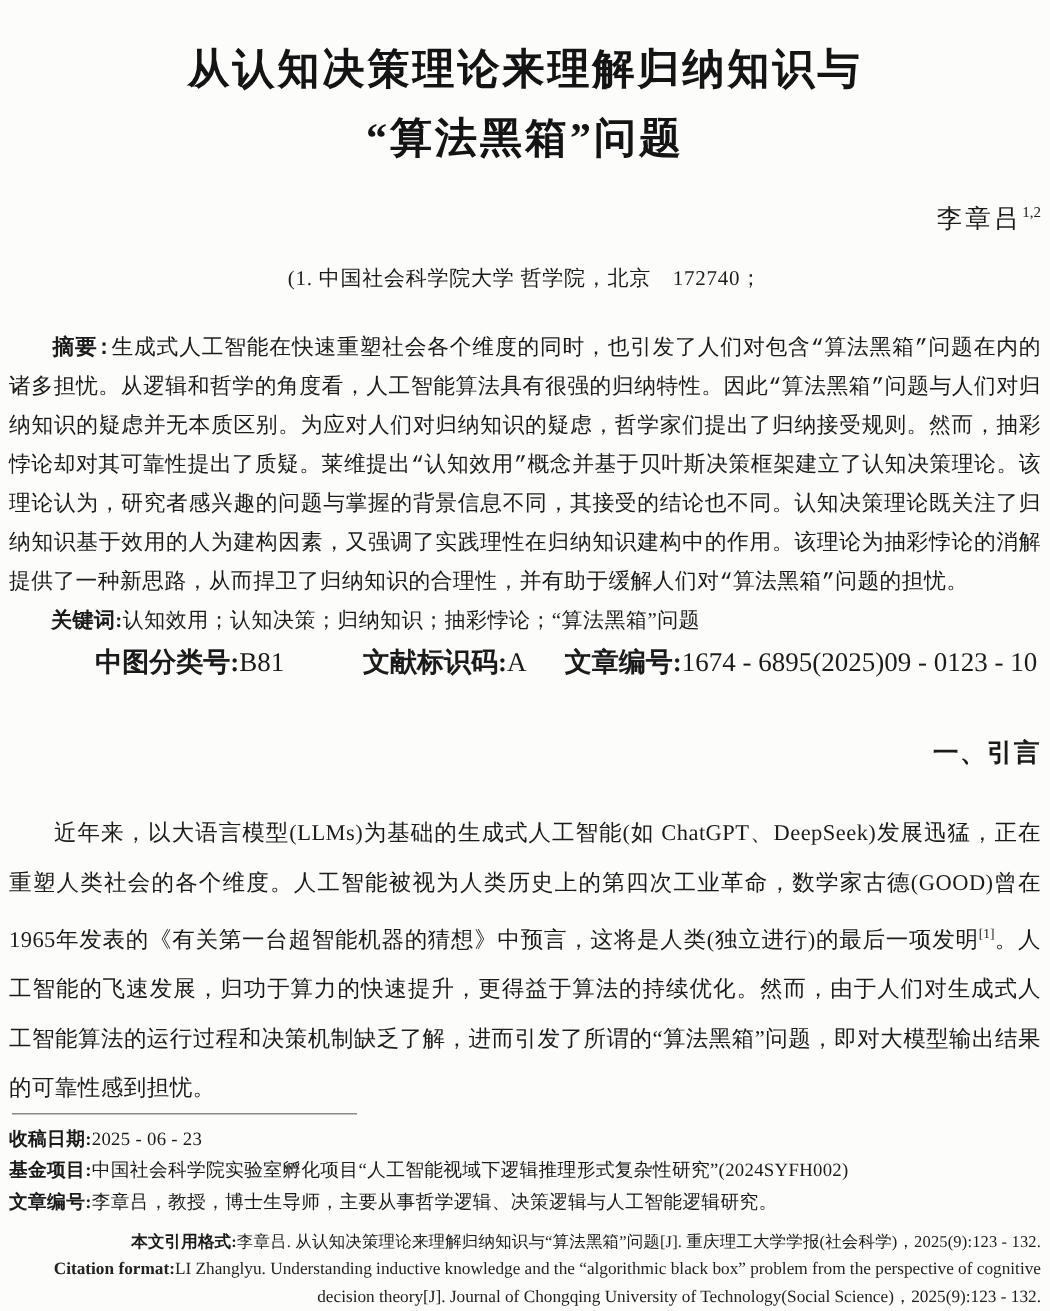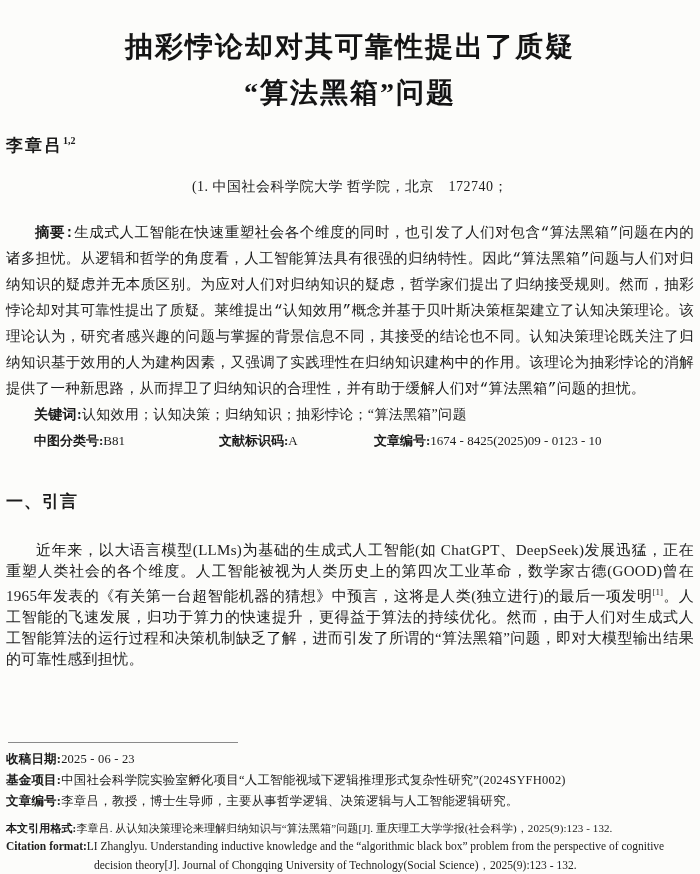--- a/index.html
+++ b/index.html
@@ -19,24 +19,23 @@
     font-size:28px;
     font-weight:bold;
     line-height:46px;
     letter-spacing:2px;
     color:#141414;
   }
   .title .tl{display:block;}
 
   .author{
     margin-top:18px;
-    text-align:left;
+    text-align:right;
     font-size:17px;
     letter-spacing:2px;
-    font-weight:bold;
   }
   .author sup{font-size:10px;letter-spacing:0;}
 
   .affil{
     margin-top:16px;
     text-align:center;
     font-size:14px;
     line-height:27px;
     letter-spacing:0.5px;
   }
@@ -55,40 +54,41 @@
   .keywords{
     margin:0;
     padding-left:28px;
     font-size:14px;
     line-height:26px;
     letter-spacing:0.3px;
   }
 
   .meta{
     padding-left:28px;
-    font-size:13px;
+    font-size:18px;
     line-height:26px;
     display:flex;
+    text-align:center;
   }
   .meta .seg1{width:185px;}
   .meta .seg2{width:155px;}
   .meta .seg3{flex:1;}
 
   .sec-heading{
     margin:36px 0 0 0;
-    text-align:left;
+    text-align:right;
     font-size:17px;
     font-weight:bold;
     letter-spacing:1px;
   }
 
   .body-para{
     margin:27px 0 12px 0;
     font-size:15px;
-    line-height:21px;
+    line-height:33px;
     text-align:justify;
     text-indent:2em;
     letter-spacing:0.3px;
   }
   .body-para .ref{font-size:9px;letter-spacing:0;}
 
   .page-footer{
     position:absolute;
     left:6px;right:6px;
     top:742px;
@@ -97,21 +97,21 @@
     width:230px;
     border:none;
     border-top:1px solid #8a8a8a;
     margin:0 0 6px 2px;
   }
   .fn{
     font-size:12.5px;
     line-height:21px;
     letter-spacing:0.2px;
   }
-  .cit-block{margin-top:7px;}
+  .cit-block{margin-top:7px;text-align:right;}
   .cit-zh{
     font-size:11px;
     line-height:18px;
     letter-spacing:0.1px;
     white-space:nowrap;
   }
   .cit-en{
     font-size:11.5px;
     line-height:19px;
     padding-left:88px;
@@ -119,21 +119,21 @@
     color:#222;
   }
   b{font-weight:bold;}
 </style>
 </head>
 <body>
 
 <div class="page">
 
   <h1 class="title">
-    <span class="tl">抽彩悖论却对其可靠性提出了质疑</span>
+    <span class="tl">从认知决策理论来理解归纳知识与</span>
     <span class="tl">“算法黑箱”问题</span>
   </h1>
 
   <div class="author">
     <span>李章吕</span><sup>1,2</sup>
   </div>
 
   <div class="affil">
     <div>(1. 中国社会科学院大学 哲学院，北京　172740；</div>
   </div>
@@ -142,21 +142,21 @@
     <b class="lbl">摘要:</b><span>生成式人工智能在快速重塑社会各个维度的同时，也引发了人们对包含“算法黑箱”问题在内的诸多担忧。从逻辑和哲学的角度看，人工智能算法具有很强的归纳特性。因此“算法黑箱”问题与人们对归纳知识的疑虑并无本质区别。为应对人们对归纳知识的疑虑，哲学家们提出了归纳接受规则。然而，抽彩悖论却对其可靠性提出了质疑。莱维提出“认知效用”概念并基于贝叶斯决策框架建立了认知决策理论。该理论认为，研究者感兴趣的问题与掌握的背景信息不同，其接受的结论也不同。认知决策理论既关注了归纳知识基于效用的人为建构因素，又强调了实践理性在归纳知识建构中的作用。该理论为抽彩悖论的消解提供了一种新思路，从而捍卫了归纳知识的合理性，并有助于缓解人们对“算法黑箱”问题的担忧。</span>
   </p>
 
   <p class="keywords">
     <b>关键词:</b><span>认知效用；认知决策；归纳知识；抽彩悖论；“算法黑箱”问题</span>
   </p>
 
   <div class="meta">
     <span class="seg1"><b>中图分类号:</b><span>B81</span></span>
     <span class="seg2"><b>文献标识码:</b><span>A</span></span>
-    <span class="seg3"><b>文章编号:</b><span>1674 - 8425(2025)09 - 0123 - 10</span></span>
+    <span class="seg3"><b>文章编号:</b><span>1674 - 6895(2025)09 - 0123 - 10</span></span>
   </div>
 
   <h2 class="sec-heading">一、引言</h2>
 
   <p class="body-para">
     <span>近年来，以大语言模型(LLMs)为基础的生成式人工智能(如 ChatGPT、DeepSeek)发展迅猛，正在重塑人类社会的各个维度。人工智能被视为人类历史上的第四次工业革命，数学家古德(GOOD)曾在1965年发表的《有关第一台超智能机器的猜想》中预言，这将是人类(独立进行)的最后一项发明</span><sup class="ref">[1]</sup><span>。人工智能的飞速发展，归功于算力的快速提升，更得益于算法的持续优化。然而，由于人们对生成式人工智能算法的运行过程和决策机制缺乏了解，进而引发了所谓的“算法黑箱”问题，即对大模型输出结果的可靠性感到担忧。</span>
   </p>
 
   <div class="page-footer">
     <hr class="fn-divider">

